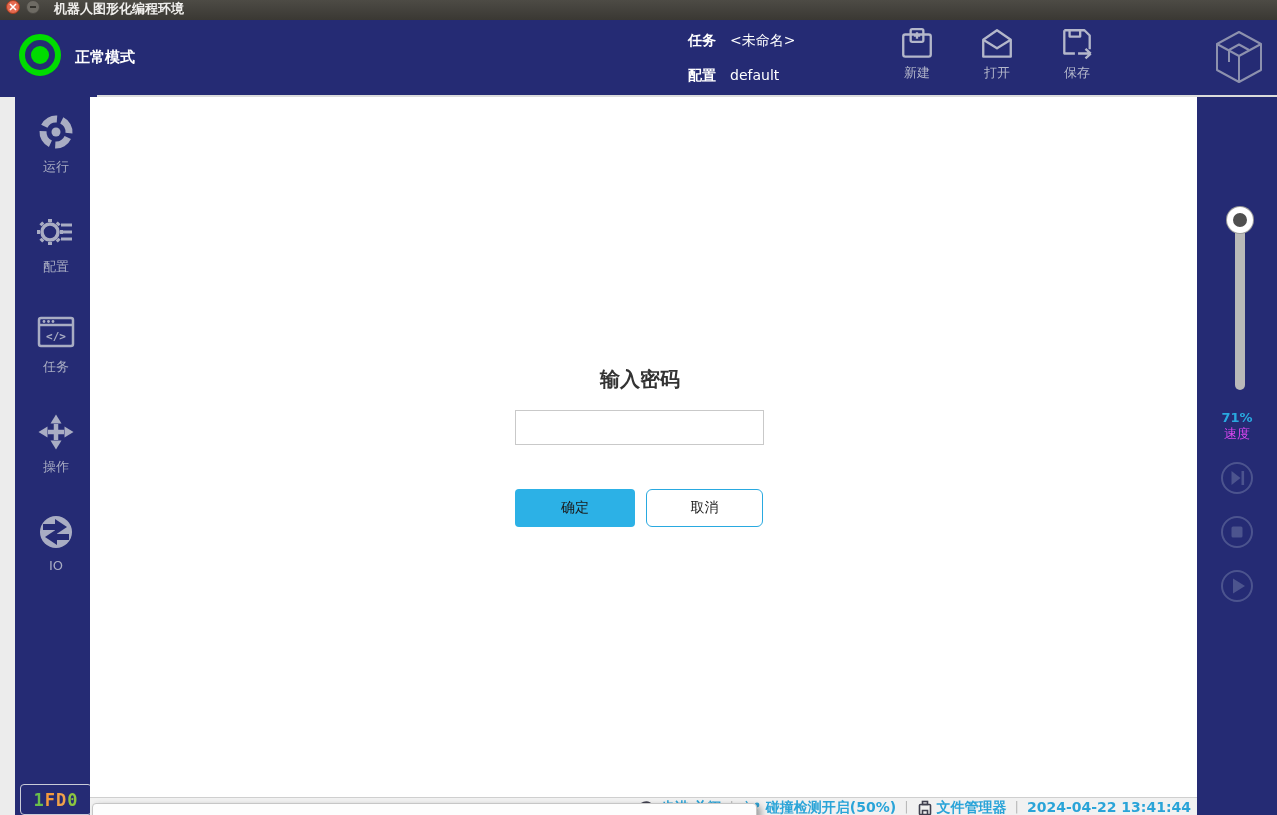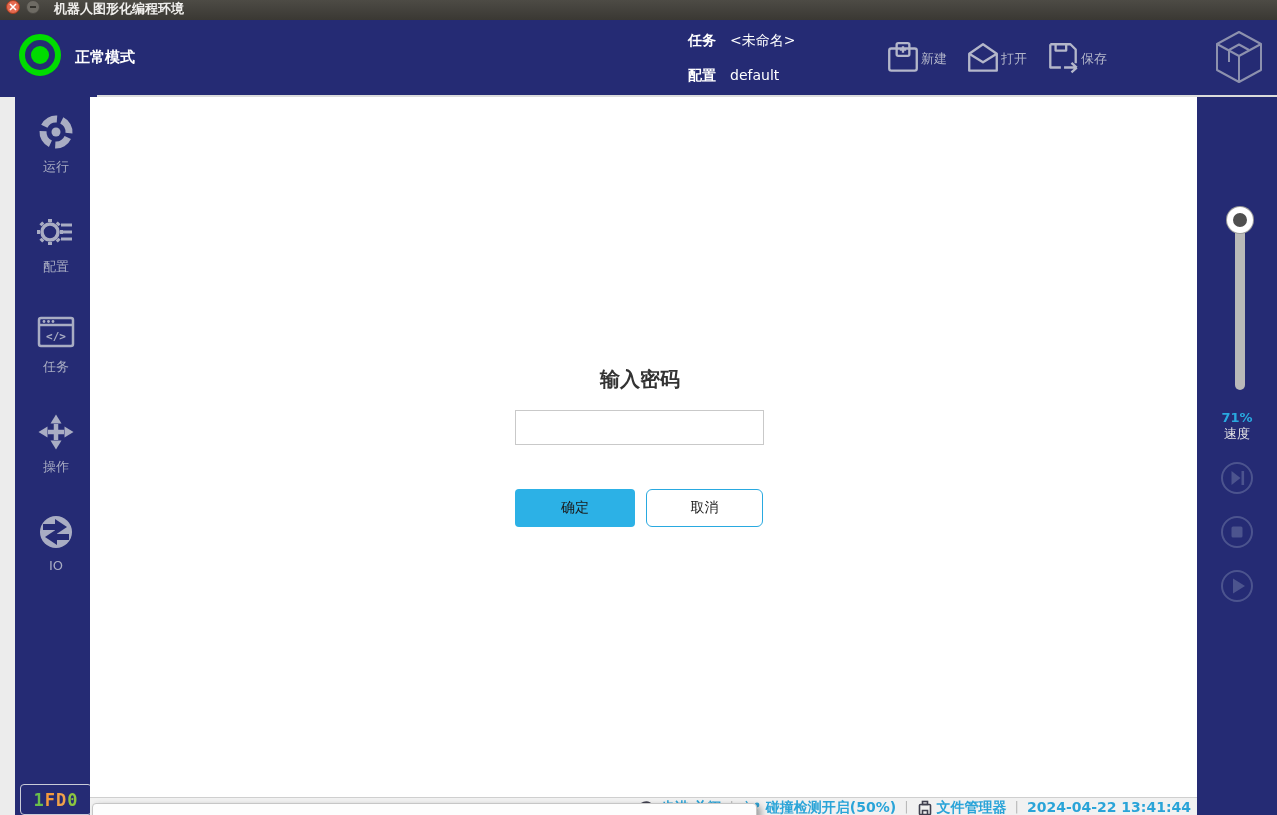--- a/index.html
+++ b/index.html
@@ -17,21 +17,21 @@
 
   
   .header { position:absolute; left:0; top:20px; width:1277px; height:77px; background:#252b74; }
   .mode-indicator { position:absolute; left:19px; top:14px; width:42px; height:42px;
     border:6px solid #00dc00; border-radius:50%; }
   .mode-indicator .dot { position:absolute; left:6px; top:6px; width:18px; height:18px; border-radius:50%; background:#00dc00; }
   .mode-label { position:absolute; left:75px; top:28px; color:#ffffff; font-size:15px; font-weight:bold; }
   .task-row { position:absolute; left:688px; top:12px; color:#fff; font-size:14px; }
   .cfg-row  { position:absolute; left:688px; top:47px; color:#fff; font-size:14px;text-align:right; }
   .hl { font-weight:bold; margin-right:14px; }
-  .hdr-btn { position:absolute; top:6px; width:64px; height:64px; display:flex; flex-direction:row; align-items:center; cursor:pointer; }
+  .hdr-btn { position:absolute; top:6px; width:64px; height:64px; display:flex; flex-direction:column; align-items:center; cursor:pointer; }
   .hdr-btn .lbl { color:#b4b7ca; font-size:13px; margin-top:2px; }
   .hdr-logo { position:absolute; left:1211px; top:6px; width:56px; height:62px; }
 
   
   .hdr-sep { position:absolute; left:82px; top:95px; width:1195px; height:2px; background:#dcdcdc; }
 
   
   .left-sidebar { position:absolute; left:15px; top:95px; width:82px; height:720px; background:#252b74;padding-left:40px; }
   .nav-item { position:absolute; left:0; width:82px; display:flex; flex-direction:column; align-items:center; cursor:pointer; }
   .nav-item .lbl { color:#a9adc3; font-size:13px; margin-top:6px; }
@@ -51,21 +51,21 @@
     background:#fff; border:1px solid #29a9e0; border-radius:6px; font-size:14px; color:#1b1b1b; cursor:pointer; }
 
   
   .right-sidebar { position:absolute; left:1197px; top:97px; width:80px; height:718px; background:#252b74; }
   .loop-item { position:absolute; left:0; top:18px; width:80px; display:flex; flex-direction:column; align-items:center; cursor:pointer; }
   .loop-item .lbl { color:#a9adc3; font-size:13px; margin-top:6px; }
   .slider-track { position:absolute; left:38px; top:115px; width:10px; height:178px; background:#b9b9b9; border-radius:5px; cursor:pointer; }
   .slider-handle { position:absolute; left:30px; top:110px; width:26px; height:26px; border-radius:50%;
     background:#4f4f4f; border:6px solid #ffffff; box-shadow:0 0 0 1px #9a9a9a; cursor:grab; }
   .speed-pct { position:absolute; left:0; top:313px; width:80px; text-align:center; font-size:13px; font-weight:bold; }
-  .speed-lbl { position:absolute; left:0; top:328px; width:80px; text-align:center; font-size:13px; color:#e5e5e5; }
+  .speed-lbl { position:absolute; left:0; top:328px; width:80px; text-align:center; font-size:13px; color:#d946ef; }
   .pb-btn { position:absolute; left:23px; width:34px; height:34px; cursor:pointer; }
 
   
   .status-bar { position:absolute; left:90px; top:797px; width:1107px; height:18px;
     background:#f1f1f1; border-top:1px solid #cfcfcf; display:flex; justify-content:flex-end;
     align-items:flex-start; padding-right:6px; overflow:hidden; }
   .status-item { display:flex; align-items:center; font-size:14px; font-weight:600; white-space:nowrap; margin-top:1px; }
   .status-item svg { margin-right:4px; }
   .status-sep { color:#b9b9b9; font-weight:normal; margin:1px 8px 0; font-size:13px; }
   .peek-panel { position:absolute; left:2px; top:5px; width:665px; height:14px;

